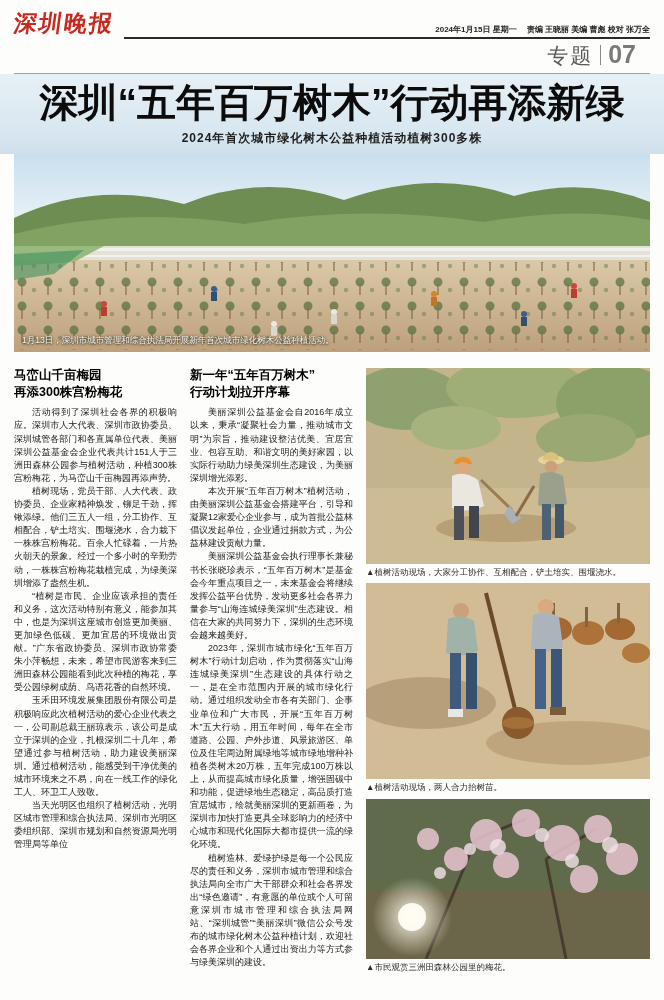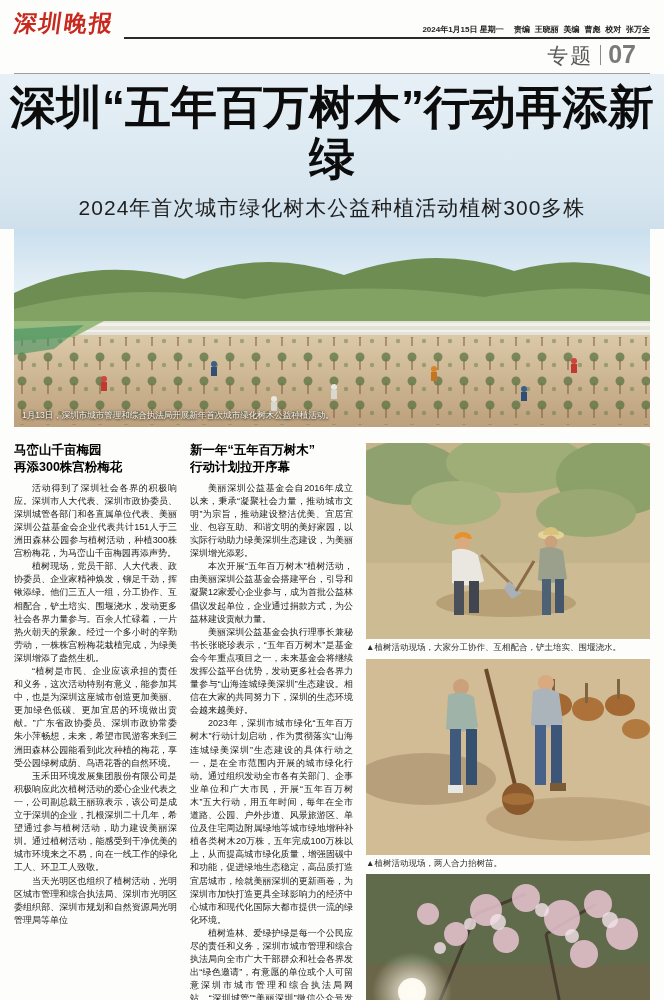--- a/index.html
+++ b/index.html
@@ -14,22 +14,22 @@
   .dateline{font-size:8px;font-weight:bold;color:#222;margin-bottom:2px;white-space:nowrap;}
   .mast-rule{width:100%;border-bottom:2px solid #2a2a2a;}
   .section-row{display:flex;justify-content:flex-end;align-items:baseline;padding:1px 14px 3px;}
   .section-label{font-size:21px;color:#5a5a5a;letter-spacing:2px;}
   .section-divider{width:1px;height:20px;background:#8a8a8a;margin:0 7px;align-self:center;}
   .page-number{font-size:25px;color:#7a7a7a;font-weight:700;}
   .thin-rule{border-bottom:1px solid #9aa0a4;margin:0 0 0 0;}
   
   .headline-band{background:linear-gradient(180deg,#e7f0f6 0%,#d9e7f0 70%,#cfe0ec 100%);
                  text-align:center;padding:8px 6px 7px;}
-  .headline{font-size:46px;line-height:1.1;font-weight:900;color:#0c0c0c;letter-spacing:0px;}
-  .deck{font-size:21px;color:#1e1e1e;margin-top:11px;font-weight:400;letter-spacing:1px;}
+  .headline{font-size:39px;line-height:1.1;font-weight:900;color:#0c0c0c;letter-spacing:0px;}
+  .deck{font-size:12px;color:#1e1e1e;margin-top:5px;font-weight:700;letter-spacing:1px;}
   
   .hero{position:relative;width:636px;height:198px;margin:0 auto;overflow:hidden;}
   .hero svg{display:block;width:100%;height:100%;}
   .hero-caption{position:absolute;left:8px;bottom:5px;color:#f4f4f0;font-size:8.5px;
                 text-shadow:0 0 3px rgba(40,40,30,.9),0 1px 2px rgba(40,40,30,.8);}
   
   .main{display:flex;gap:13px;padding:9px 14px 0;}
   .textcol{width:171px;font-size:9px;line-height:13.1px;text-align:justify;color:#1b1b1b;
            height:624px;overflow:hidden;}
   .textcol p{margin:0;text-indent:2em;}
@@ -46,21 +46,21 @@
 <body>
 
 <div class="page">
 
   <div class="masthead">
     <div class="mast-row">
       <div class="paper-logo">深圳晚报</div>
       <div class="mast-right">
         <div class="dateline">
           <span>2024年1月15日 星期一</span>
-          <span style="margin-left:8px;font-family:Liberation Mono, monospace;">责编 王晓丽 美编 曹彪 校对 张万全</span>
+          <span style="margin-left:8px;">责编 王晓丽 美编 曹彪 校对 张万全</span>
         </div>
         <div class="mast-rule"></div>
       </div>
     </div>
     <div class="section-row">
       <span class="section-label">专题</span>
       <span class="section-divider"></span>
       <span class="page-number">07</span>
     </div>
     <div class="thin-rule"></div>
@@ -118,21 +118,21 @@
     </svg>
     <div class="hero-caption">1月13日，深圳市城市管理和综合执法局开展新年首次城市绿化树木公益种植活动。</div>
   </div>
 
   <div class="main">
 
     <div class="textcol">
       <div class="colhead">马峦山千亩梅园
 再添300株宫粉梅花</div>
       <p>活动得到了深圳社会各界的积极响应。深圳市人大代表、深圳市政协委员、深圳城管各部门和各直属单位代表、美丽深圳公益基金会企业代表共计151人于三洲田森林公园参与植树活动，种植300株宫粉梅花，为马峦山千亩梅园再添声势。</p>
-      <p>植树现场，党员干部、人大代表、政协委员、企业家精神焕发，铆足干劲，挥锹添绿。他们三五人一组，分工协作、互相配合，铲土培实、围堰浇水，发动更多社会各界力量参与。百余人忙碌着，一片热火朝天的景象。经过一个多小时的辛勤劳动，一株株宫粉梅花栽植完成，为绿美深圳增添了盎然生机。</p>
+      <p>植树现场，党员干部、人大代表、政协委员、企业家精神焕发，铆足干劲，挥锹添绿。他们三五人一组，分工协作、互相配合，铲土培实、围堰浇水，合力栽下一株株宫粉梅花。百余人忙碌着，一片热火朝天的景象。经过一个多小时的辛勤劳动，一株株宫粉梅花栽植完成，为绿美深圳增添了盎然生机。</p>
       <p>“植树是市民、企业应该承担的责任和义务，这次活动特别有意义，能参加其中，也是为深圳这座城市创造更加美丽、更加绿色低碳、更加宜居的环境做出贡献。”广东省政协委员、深圳市政协常委朱小萍畅想，未来，希望市民游客来到三洲田森林公园能看到此次种植的梅花，享受公园绿树成荫、鸟语花香的自然环境。</p>
       <p>玉禾田环境发展集团股份有限公司是积极响应此次植树活动的爱心企业代表之一，公司副总裁王丽琼表示，该公司是成立于深圳的企业，扎根深圳二十几年，希望通过参与植树活动，助力建设美丽深圳。通过植树活动，能感受到干净优美的城市环境来之不易，向在一线工作的绿化工人、环卫工人致敬。</p>
       <p>当天光明区也组织了植树活动，光明区城市管理和综合执法局、深圳市光明区委组织部、深圳市规划和自然资源局光明管理局等单位</p>
     </div>
 
     <div class="textcol">
       <div class="colhead">新一年“五年百万树木”
 行动计划拉开序幕</div>
       <p>美丽深圳公益基金会自2016年成立以来，秉承“凝聚社会力量，推动城市文明”为宗旨，推动建设整洁优美、宜居宜业、包容互助、和谐文明的美好家园，以实际行动助力绿美深圳生态建设，为美丽深圳增光添彩。</p>
       <p>本次开展“五年百万树木”植树活动，由美丽深圳公益基金会搭建平台，引导和凝聚12家爱心企业参与，成为首批公益林倡议发起单位，企业通过捐款方式，为公益林建设贡献力量。</p>

